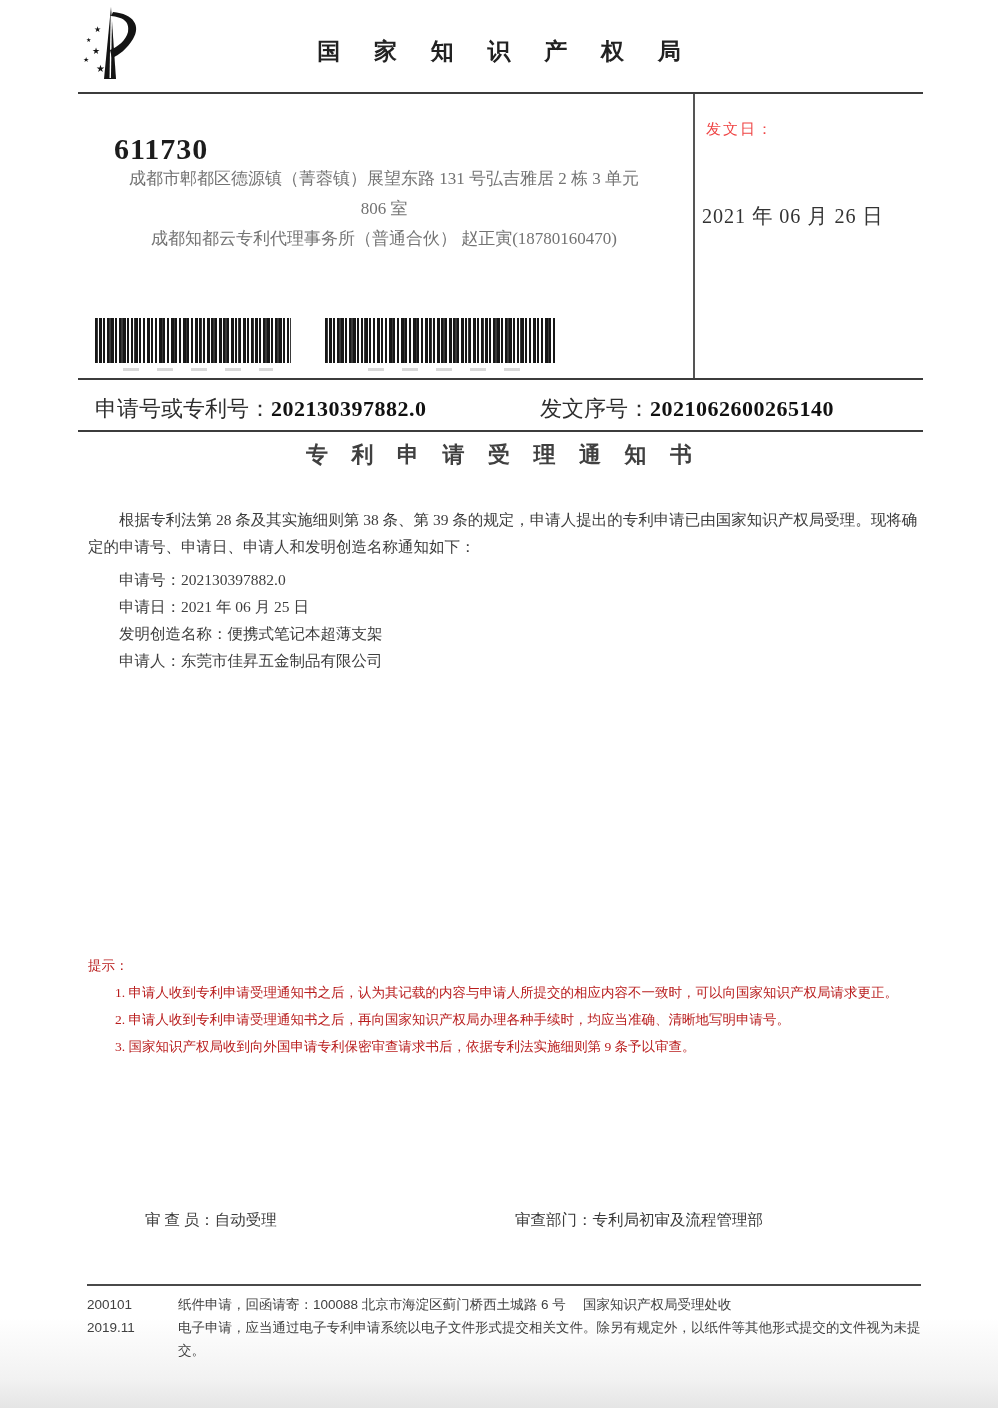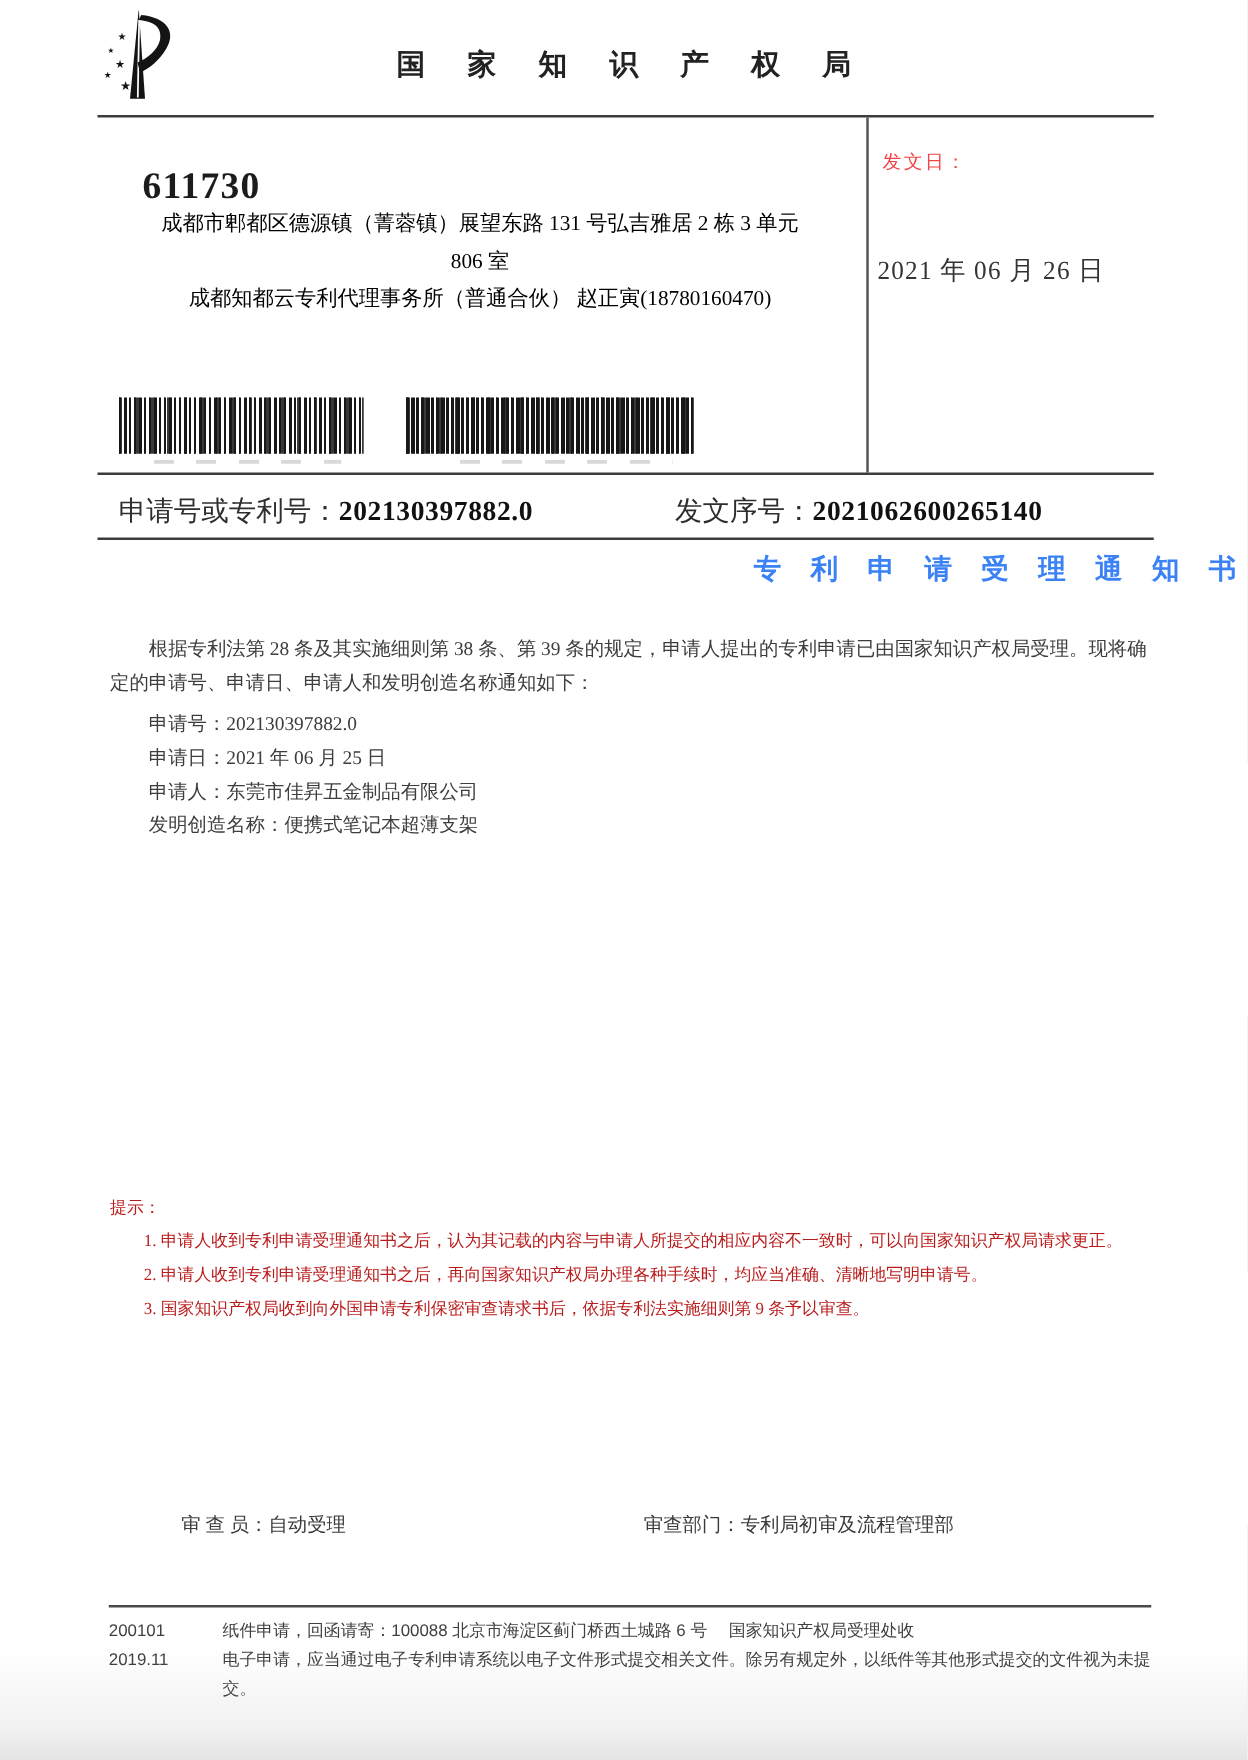--- a/index.html
+++ b/index.html
@@ -21,21 +21,21 @@
     letter-spacing:14px; color:#222; text-indent:14px;
   }
   .hline { position:absolute; left:78px; width:845px; height:2px; background:#3c3c3c; }
   .hline.l1 { top:92px; }
   .hline.l2 { top:378px; }
   .hline.l3 { top:430px; height:2px; }
   
   .header-box { position:absolute; left:78px; top:94px; width:845px; height:284px; }
   .vdivider { position:absolute; left:615px; top:0; width:2px; height:284px; background:#555; }
   .postal-code { position:absolute; left:36px; top:26px; font-size:30px; font-weight:bold; color:#1c1c1c; letter-spacing:1px;margin-top:12px; }
-  .address-block { position:absolute; left:6px; top:70px; width:600px; text-align:center; font-size:17px; line-height:30px; color:#000000; }
+  .address-block { position:absolute; left:6px; top:70px; width:600px; text-align:center; font-size:17px; line-height:30px; color:#737373; }
   .issue-label { position:absolute; left:628px; top:26px; font-size:15px; color:#ef4444; letter-spacing:2px; }
   .issue-date  { position:absolute; left:624px; top:108px; font-size:21px; color:#333; letter-spacing:1px; transform:scaleX(.96); transform-origin:left; }
   
   .barcode {
     position:absolute; top:224px; height:45px;
     background-image:
       repeating-linear-gradient(90deg,#171717 0 2px,transparent 2px 4px),
       repeating-linear-gradient(90deg,#171717 0 1px,transparent 1px 6px),
       repeating-linear-gradient(90deg,rgba(23,23,23,.85) 0 3px,transparent 3px 13px);
   }
@@ -48,22 +48,22 @@
   .barcode-sub.s1 { left:45px;  width:150px; }
   .barcode-sub.s2 { left:290px; width:170px; }
   
   .numbers-row { position:absolute; left:78px; top:388px; width:845px; height:40px; font-size:22px; color:#2e2e2e; }
   .numbers-row .grp { position:absolute; top:6px; white-space:nowrap; }
   .numbers-row .grp.g1 { left:17px; }
   .numbers-row .grp.g2 { left:462px; }
   .numbers-row b { font-weight:bold; color:#111; letter-spacing:.5px; }
   
   .notice-title {
-    position:absolute; left:0; top:440px; width:100%; text-align:right;
-    font-size:22px; font-weight:bold; color:#3b82f6; letter-spacing:9px; text-indent:9px;
+    position:absolute; left:0; top:440px; width:100%; text-align:center;
+    font-size:22px; font-weight:bold; color:#404040; letter-spacing:9px; text-indent:9px;
   }
   .body-block { position:absolute; left:88px; top:506px; width:838px; font-size:15.5px; line-height:27px; }
   .body-block p.intro { text-indent:2em; }
   .fields { margin-top:6px; margin-left:2em; }
   .docs-intro { margin-top:24px; margin-left:2em; }
   .docs { margin-left:2em; }
   
   .notes { position:absolute; left:88px; top:952px; width:844px; font-size:13.5px; line-height:27px; color:#b91c1c; }
   .notes .note-item { text-indent:2em; }
   
@@ -137,22 +137,22 @@
   <div class="hline l3"></div>
 
   <div class="notice-title">专 利 申 请 受 理 通 知 书</div>
 
   <div class="body-block">
     <p class="intro">根据专利法第 28 条及其实施细则第 38 条、第 39 条的规定，申请人提出的专利申请已由国家知识产权局受理。现将确定的申请号、申请日、申请人和发明创造名称通知如下：</p>
 
     <div class="fields">
       <div><span>申请号：</span><span>202130397882.0</span></div>
       <div><span>申请日：</span><span>2021 年 06 月 25 日</span></div>
+      <div><span>发明创造名称：</span><span>便携式笔记本超薄支架</span></div>
       <div><span>申请人：</span><span>东莞市佳昇五金制品有限公司</span></div>
-      <div><span>发明创造名称：</span><span>便携式笔记本超薄支架</span></div>
     </div>
 
   </div>
 
   <div class="notes">
     <div>提示：</div>
     <div class="note-item">1. 申请人收到专利申请受理通知书之后，认为其记载的内容与申请人所提交的相应内容不一致时，可以向国家知识产权局请求更正。</div>
     <div class="note-item">2. 申请人收到专利申请受理通知书之后，再向国家知识产权局办理各种手续时，均应当准确、清晰地写明申请号。</div>
     <div class="note-item">3. 国家知识产权局收到向外国申请专利保密审查请求书后，依据专利法实施细则第 9 条予以审查。</div>
   </div>

